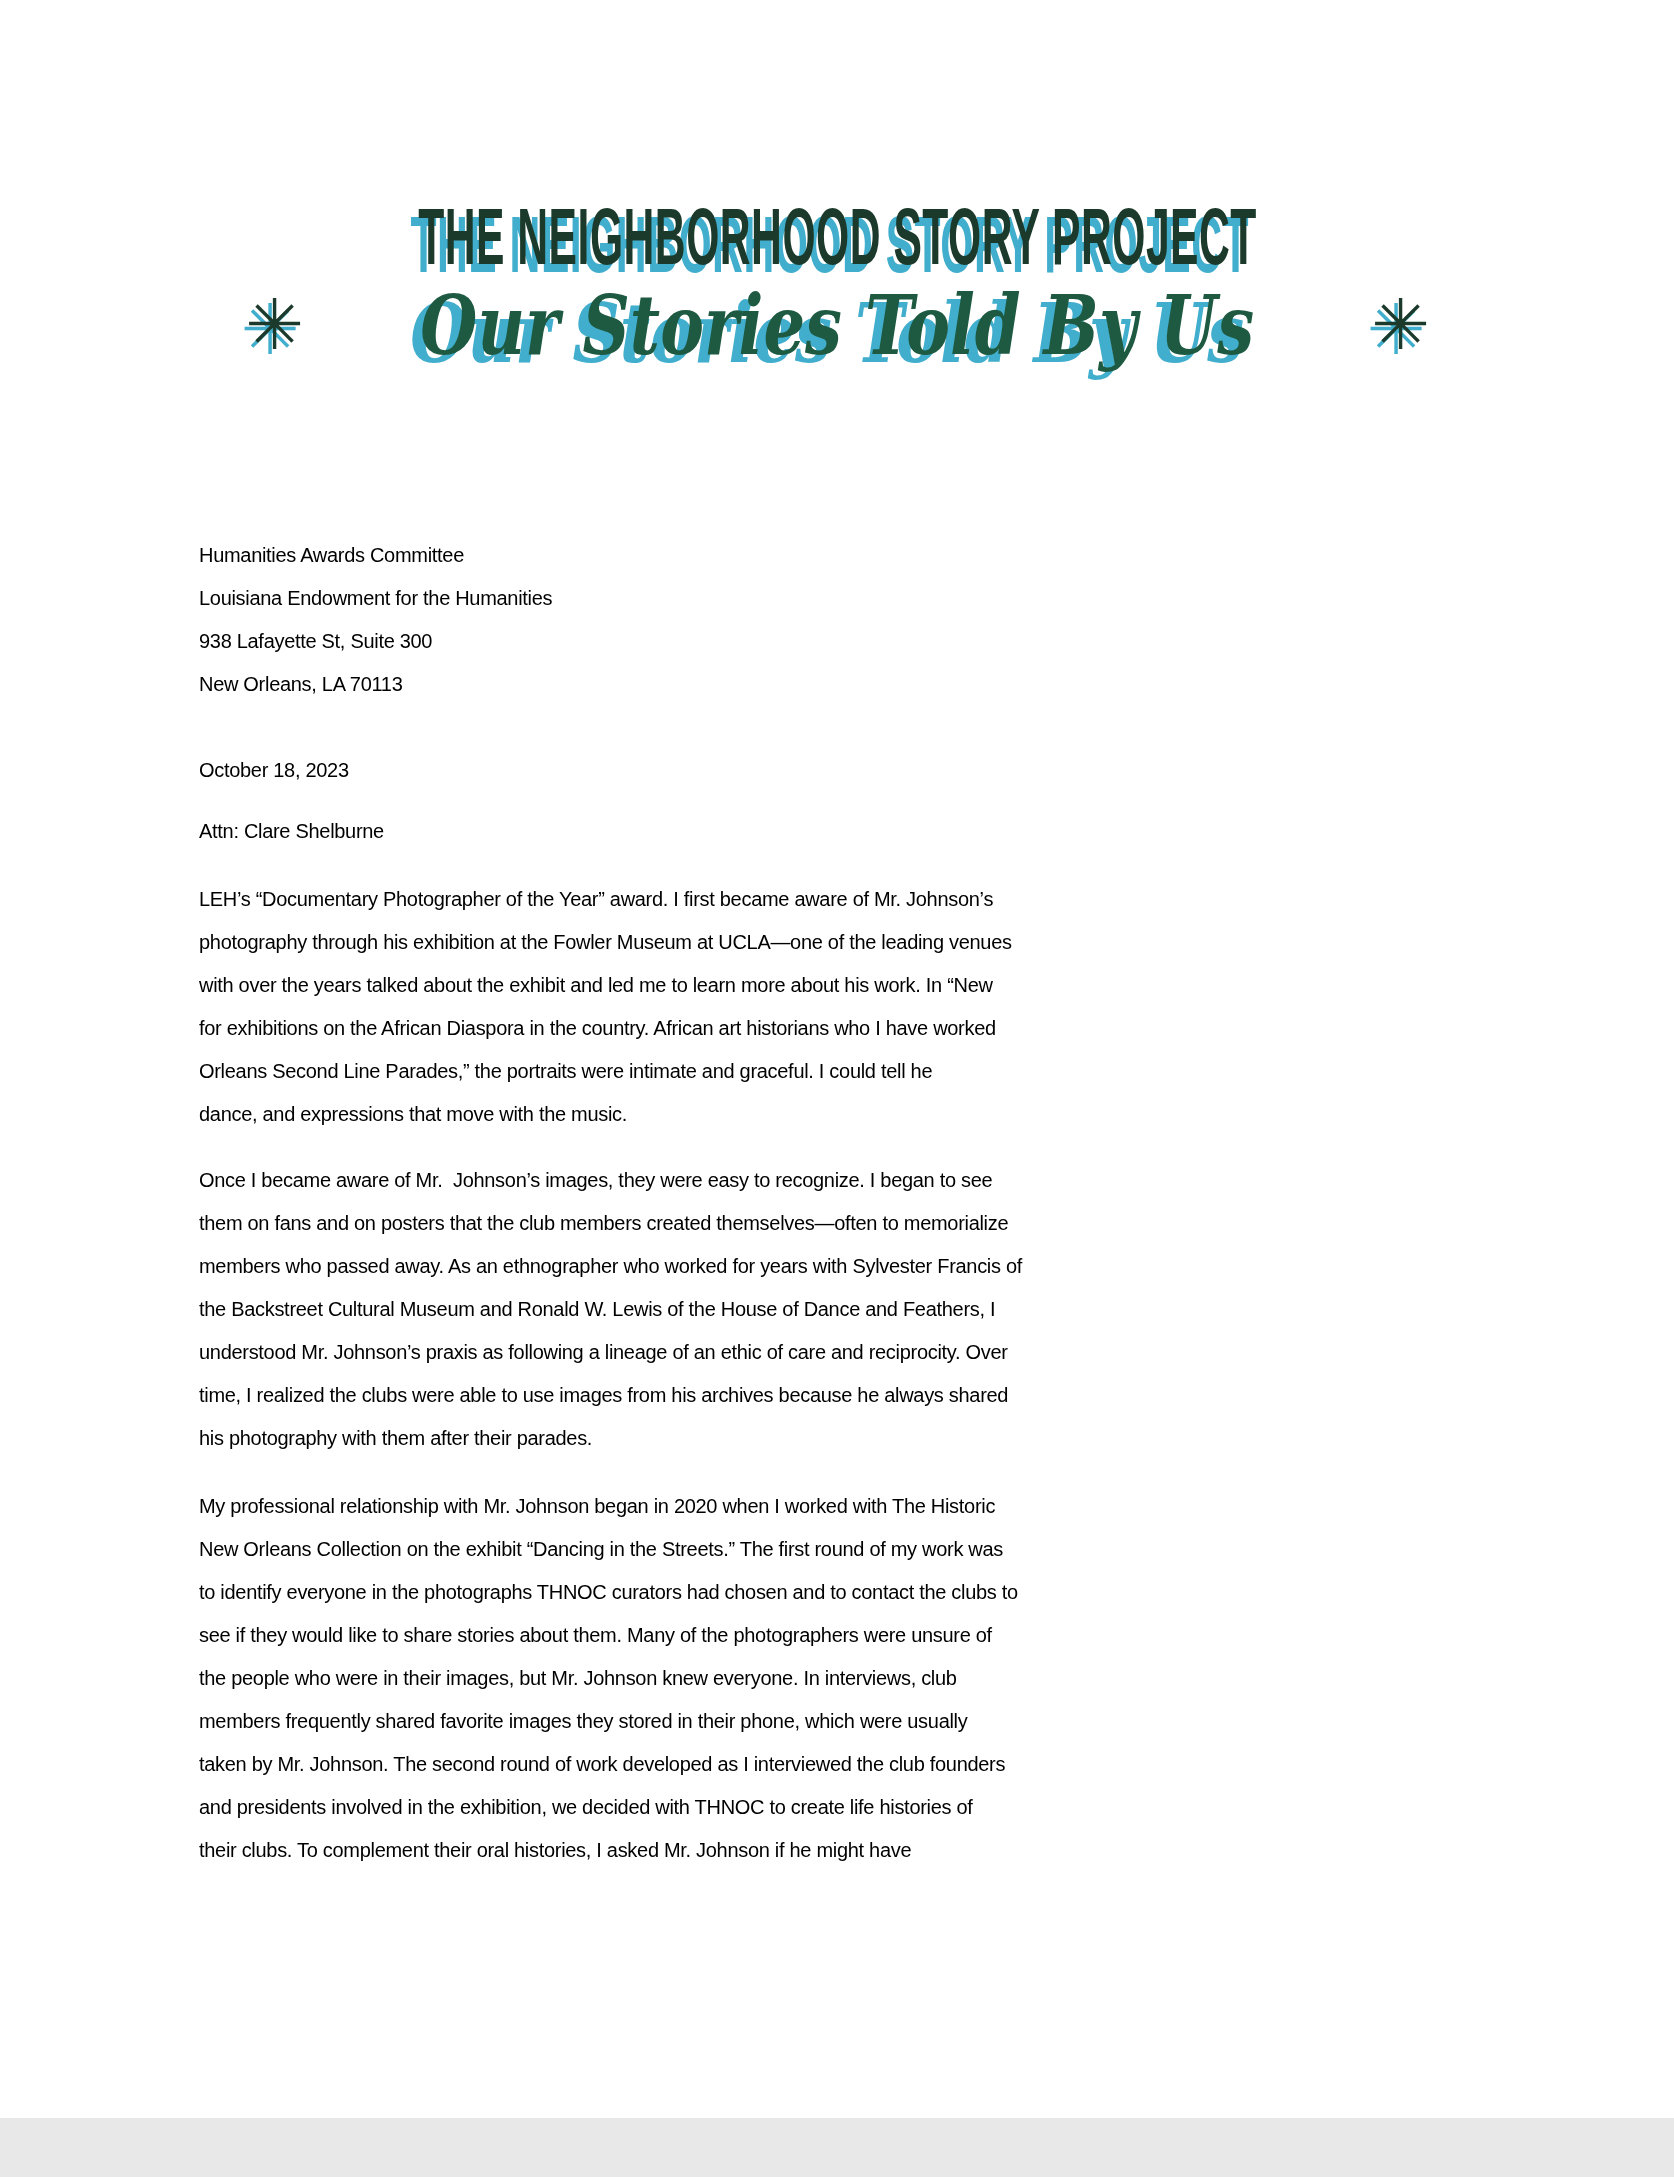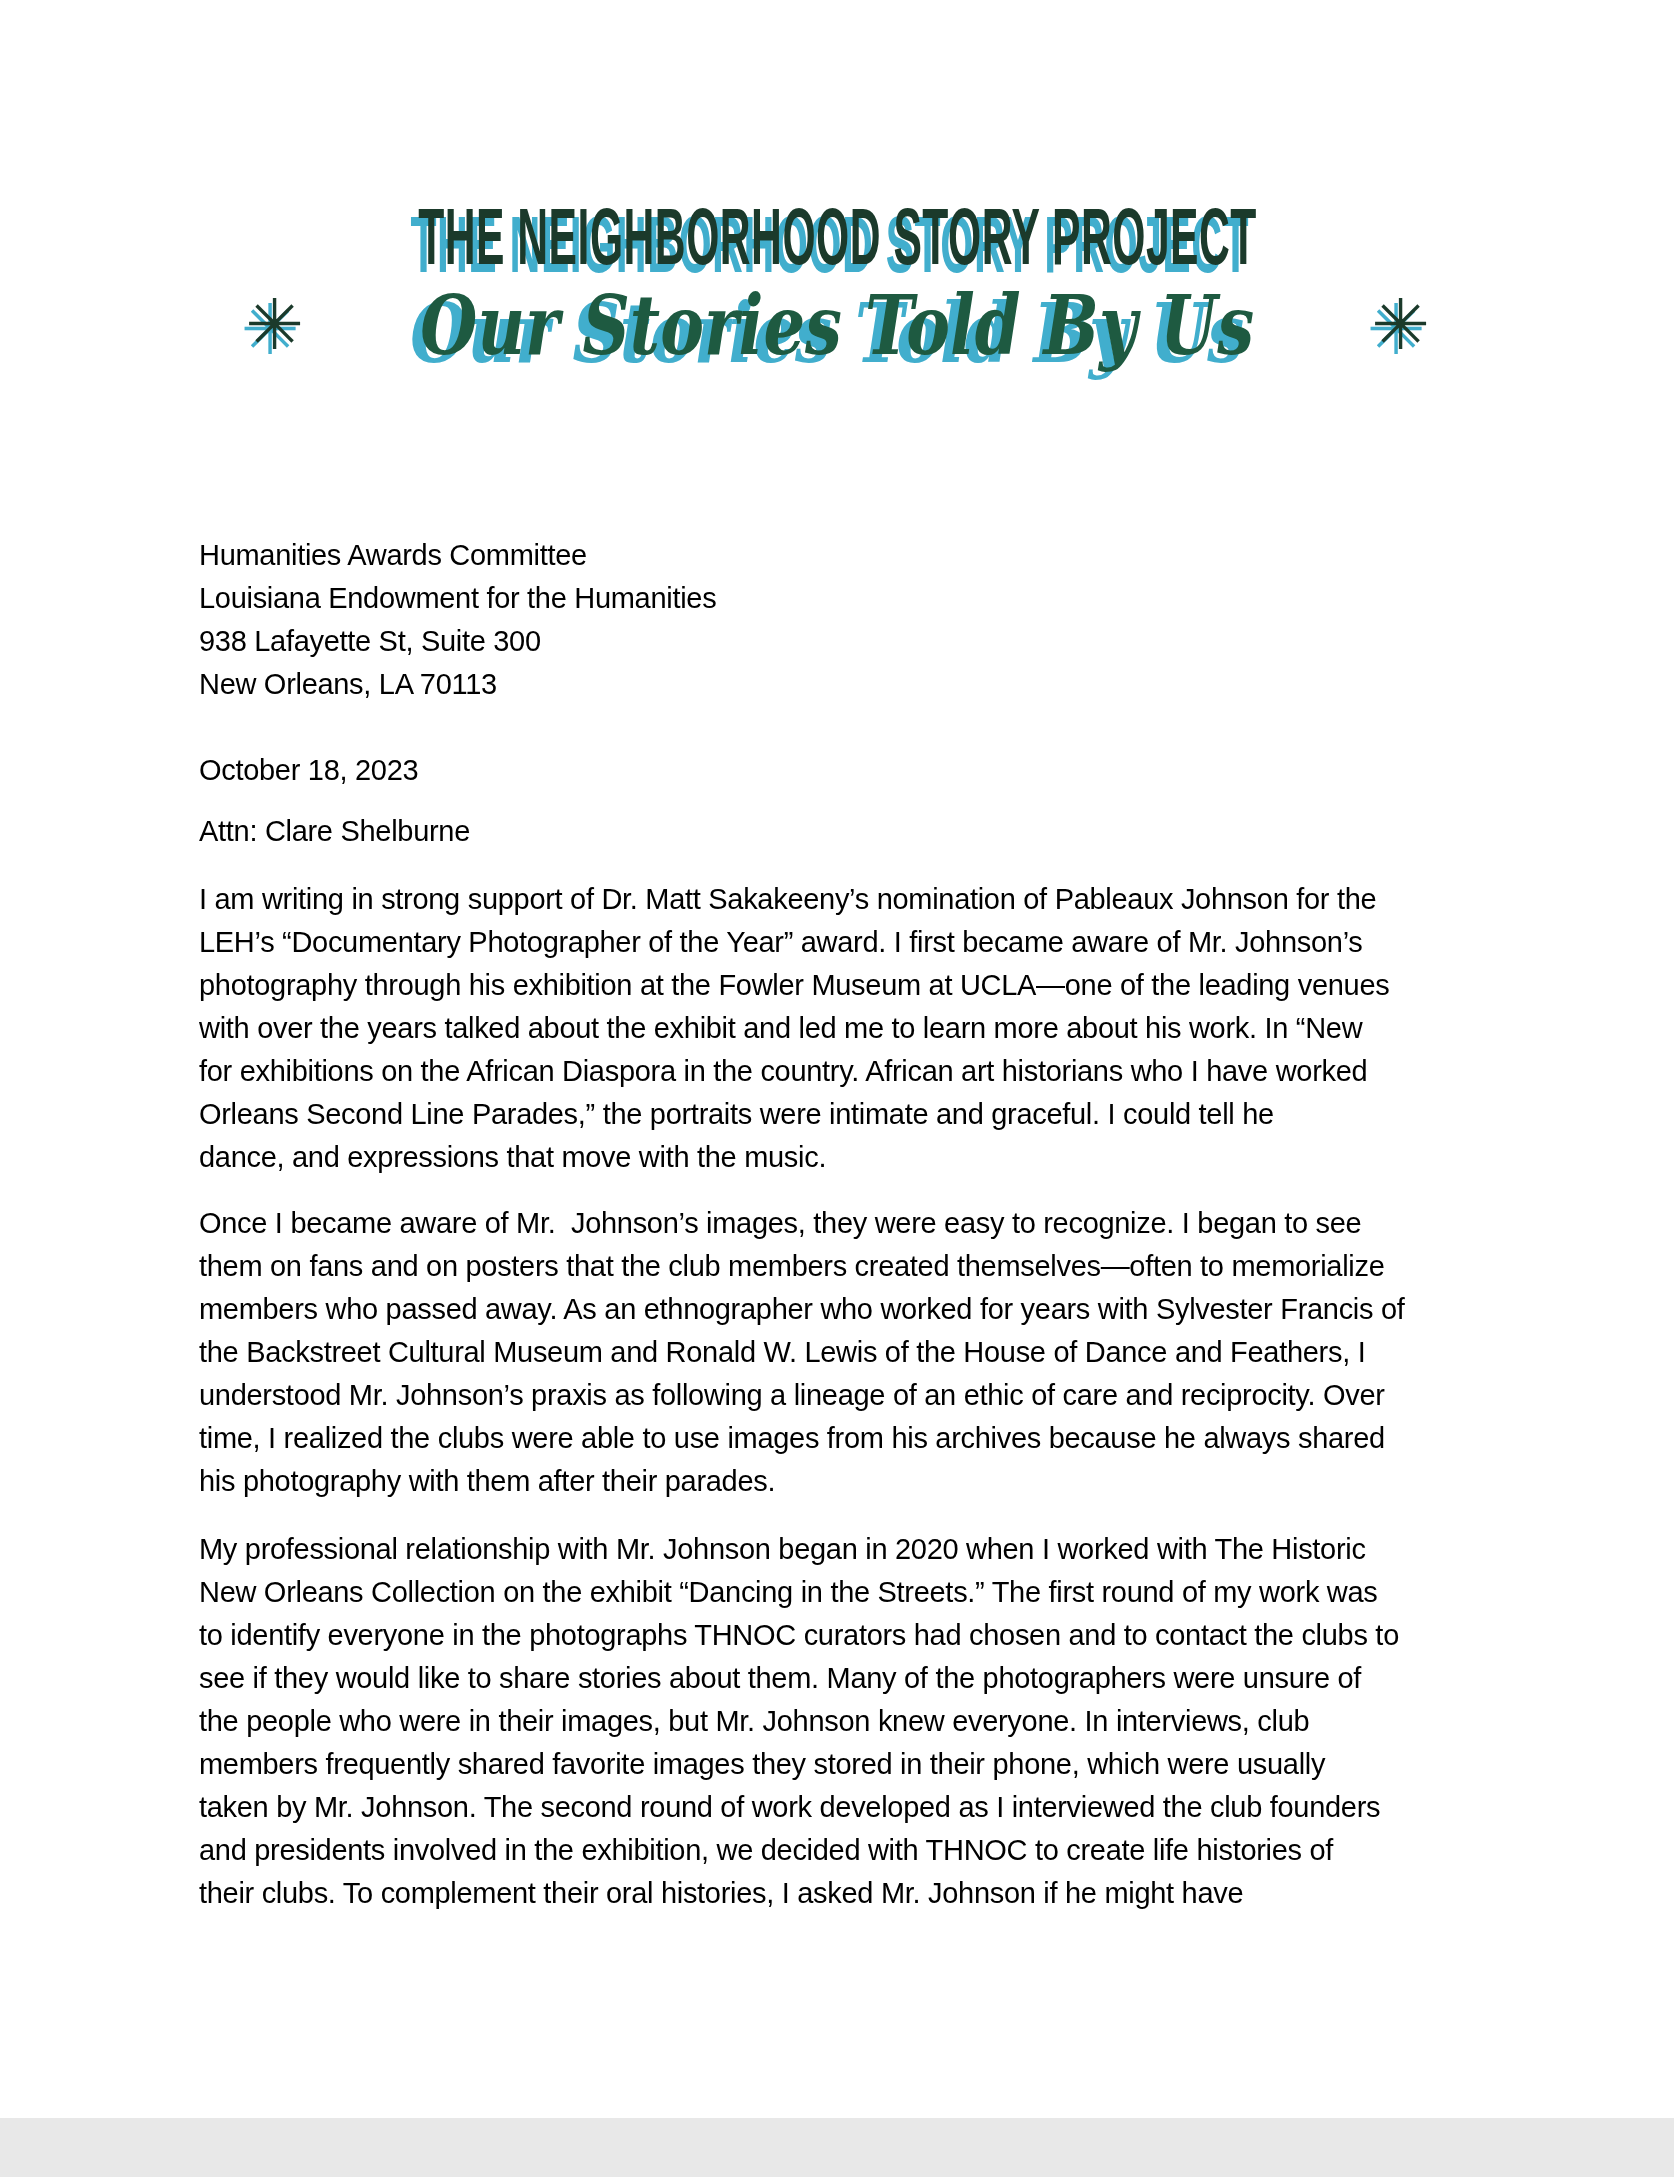--- a/index.html
+++ b/index.html
@@ -65,21 +65,21 @@
     transform: scaleX(0.8);
     transform-origin: center top;
   }
 
   
   .letter-body {
     position: absolute;
     left: 199px;
     top: 534px;
     width: 1397px;
-    font-size: 29px;
+    font-size: 20px;
     line-height: 43px;
     letter-spacing: -0.3px;
   }
   .line {
     white-space: pre;   
   }
   .block-date { margin-top: 43px; }
   .block-attn { margin-top: 18px; }
   .block-para-1 { margin-top: 25px; }
   .block-para-2 { margin-top: 23px; }
@@ -110,21 +110,20 @@
 
     <div class="block block-date">
       <div class="line">October 18, 2023</div>
     </div>
 
     <div class="block block-attn">
       <div class="line">Attn: Clare Shelburne</div>
     </div>
 
     <div class="block block-para-1">
-        <div class="line">I am writing in strong support of Dr. Matt Sakakeeny’s nomination of Pableaux Johnson for the</div>
         <div class="line">LEH’s “Documentary Photographer of the Year” award. I first became aware of Mr. Johnson’s</div>
         <div class="line">photography through his exhibition at the Fowler Museum at UCLA—one of the leading venues</div>
         <div class="line">with over the years talked about the exhibit and led me to learn more about his work. In “New</div>
         <div class="line">for exhibitions on the African Diaspora in the country. African art historians who I have worked</div>
         <div class="line">Orleans Second Line Parades,” the portraits were intimate and graceful. I could tell he</div>
         <div class="line">dance, and expressions that move with the music.</div>
       </div>
 
     <div class="block block-para-2">
         <div class="line">Once I became aware of Mr.  Johnson’s images, they were easy to recognize. I began to see</div>

